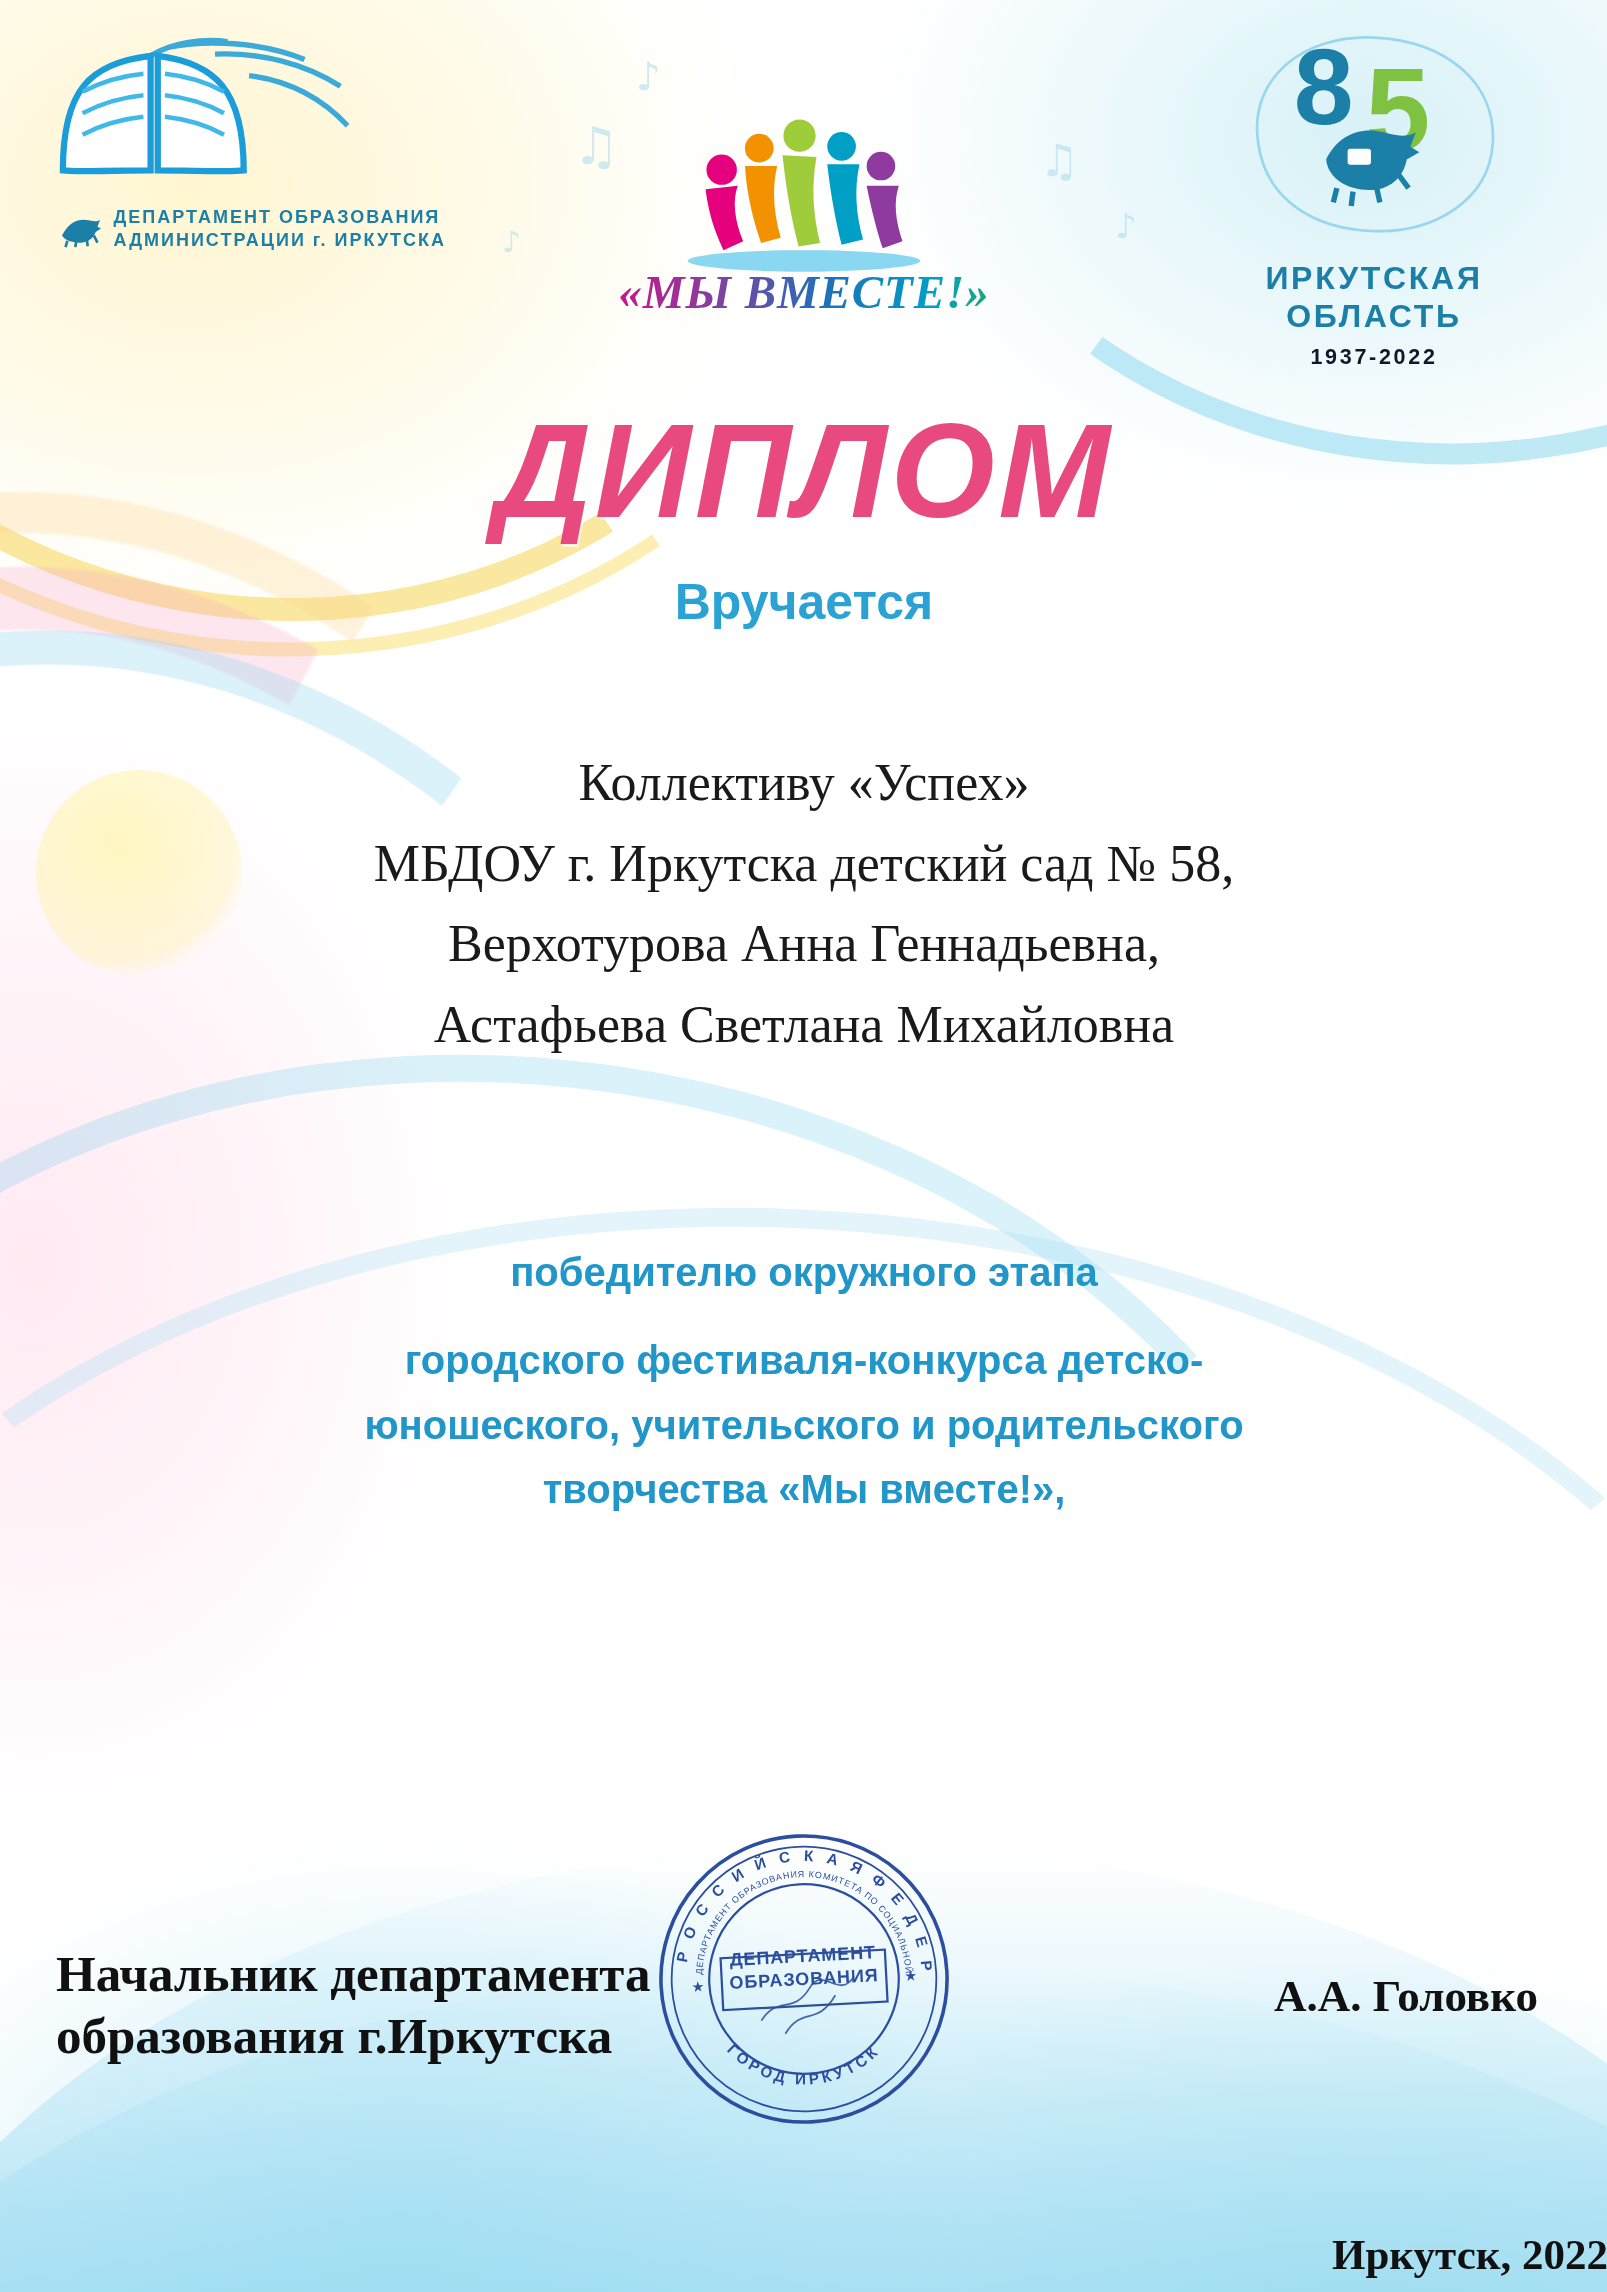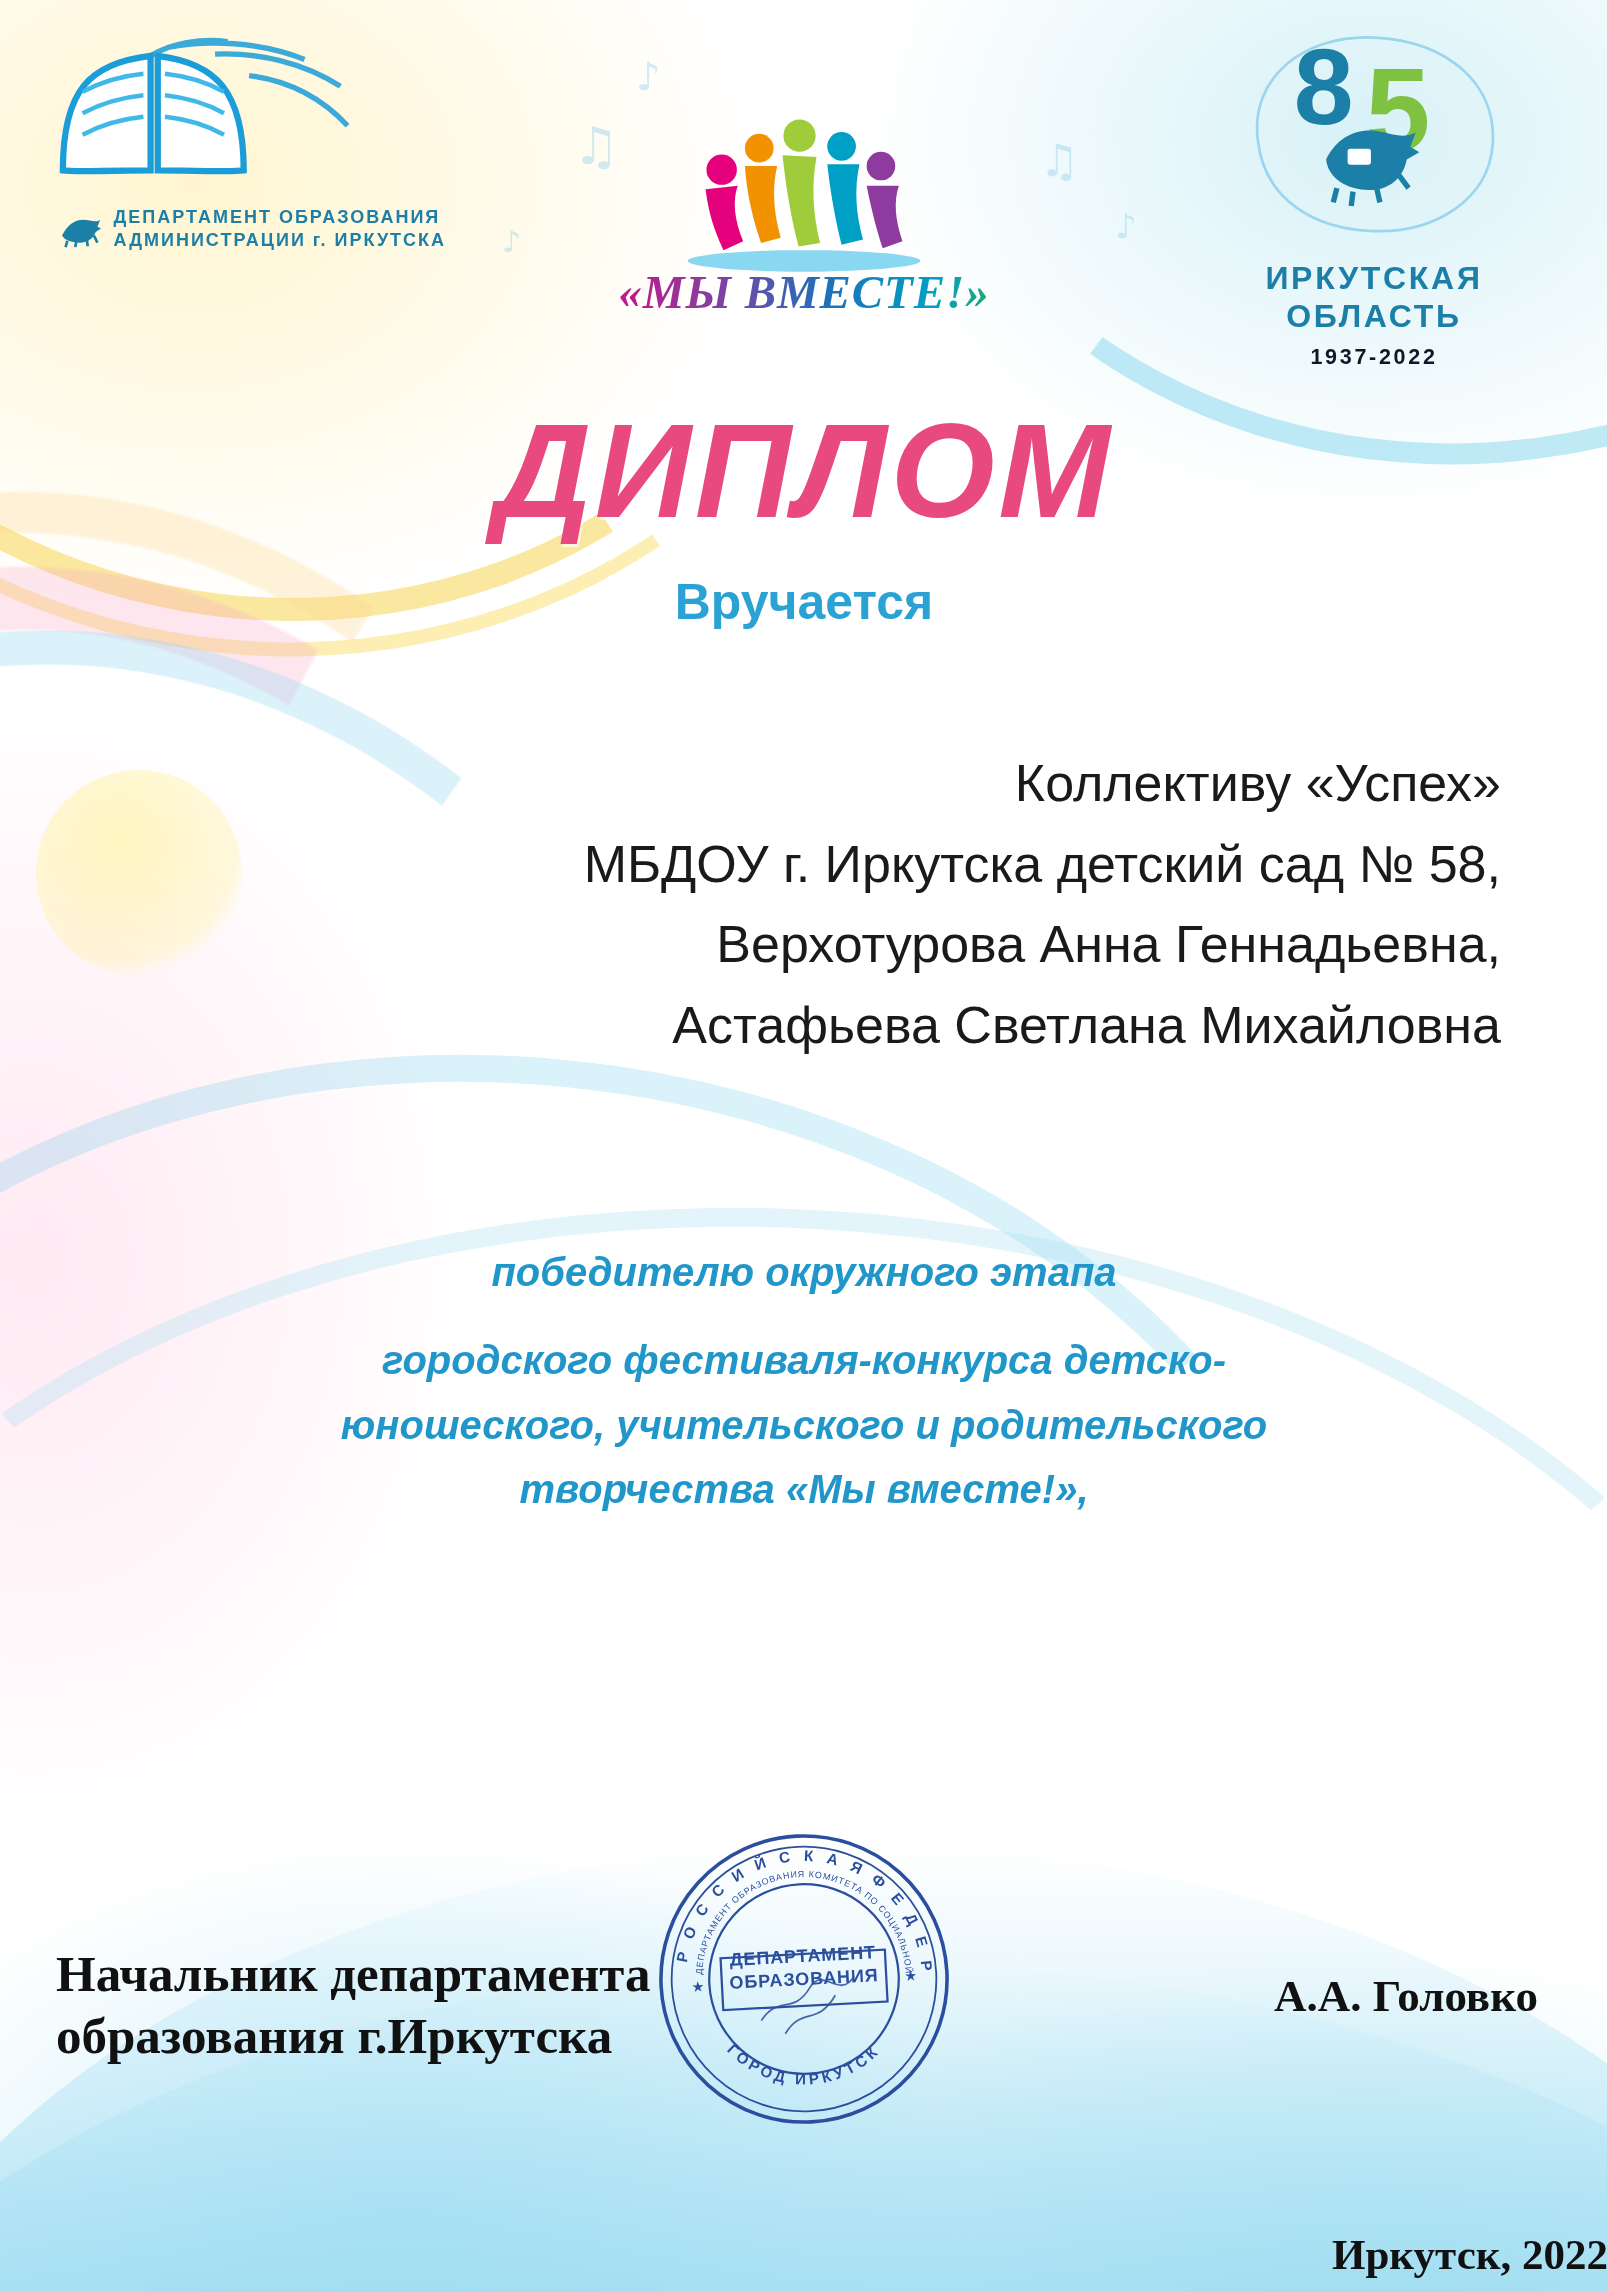--- a/index.html
+++ b/index.html
@@ -207,37 +207,36 @@
     font-weight: bold;
     font-size: 50px;
     color: #2aa3d4;
   }
 
   .recipient-block {
     position: absolute;
     top: 743px;
     left: 107px;
     right: 107px;
-    text-align: right;
-    font-family: Liberation Sans, sans-serif;
+    text-align: center;
+    font-family: Liberation Serif, serif;
     font-size: 52px;
     color: #1a1a1a;
     line-height: 1.55;
   }
   .recipient-block .line { white-space: nowrap; }
 
   .award-block {
     position: absolute;
     top: 1240px;
     left: 134px;
     right: 134px;
     text-align: center;
     font-family: "Liberation Sans", sans-serif;
     font-weight: bold;
-    font-style: italic;
     font-size: 40px;
     color: #2196c9;
     line-height: 1.62;
   }
   .award-block .l2 { margin-top: 23px; }
 
   
   .sign-left {
     position: absolute;
     left: 56px;

